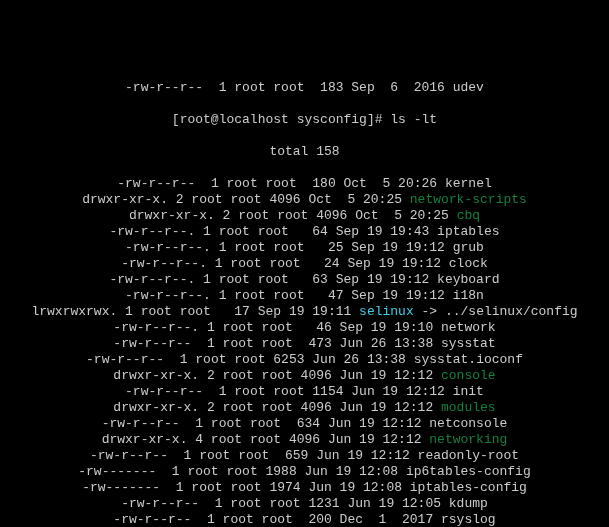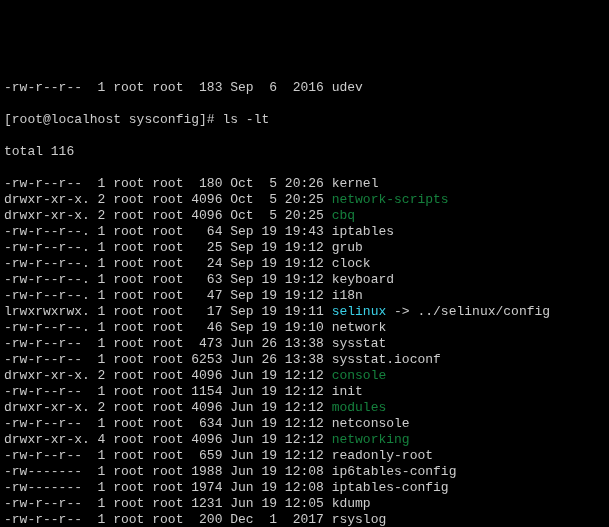--- a/index.html
+++ b/index.html
@@ -13,27 +13,27 @@
     white-space: pre;
     width: 609px;
     height: 527px;
     overflow: hidden;
   }
   .term {
     padding: 0 4px;
   }
   .cyan { color: #3ad1e8; font-family: Liberation Mono, monospace; }
   .blue { color: #15803d; }
-  .line { display: block; }
+  .line { display: block; text-align: center; }
 </style>
 </head>
 <body>
 
 
 <div class="term">
 <span class="line" id="partial-top">-rw-r--r--  1 root root  183 Sep  6  2016 <span>udev</span></span>
 <span class="line"><span>[root@localhost sysconfig]#</span> <span>ls -lt</span></span>
-<span class="line">total 116</span>
+<span class="line">total 158</span>
 <span id="listing"><span class="line">-rw-r--r--  1 root root  180 Oct  5 20:26 <span>kernel</span></span><span class="line">drwxr-xr-x. 2 root root 4096 Oct  5 20:25 <span class="blue">network-scripts</span></span><span class="line">drwxr-xr-x. 2 root root 4096 Oct  5 20:25 <span class="blue">cbq</span></span><span class="line">-rw-r--r--. 1 root root   64 Sep 19 19:43 <span>iptables</span></span><span class="line">-rw-r--r--. 1 root root   25 Sep 19 19:12 <span>grub</span></span><span class="line">-rw-r--r--. 1 root root   24 Sep 19 19:12 <span>clock</span></span><span class="line">-rw-r--r--. 1 root root   63 Sep 19 19:12 <span>keyboard</span></span><span class="line">-rw-r--r--. 1 root root   47 Sep 19 19:12 <span>i18n</span></span><span class="line">lrwxrwxrwx. 1 root root   17 Sep 19 19:11 <span class="cyan">selinux</span><span> -&gt; ../selinux/config</span></span><span class="line">-rw-r--r--. 1 root root   46 Sep 19 19:10 <span>network</span></span><span class="line">-rw-r--r--  1 root root  473 Jun 26 13:38 <span>sysstat</span></span><span class="line">-rw-r--r--  1 root root 6253 Jun 26 13:38 <span>sysstat.ioconf</span></span><span class="line">drwxr-xr-x. 2 root root 4096 Jun 19 12:12 <span class="blue">console</span></span><span class="line">-rw-r--r--  1 root root 1154 Jun 19 12:12 <span>init</span></span><span class="line">drwxr-xr-x. 2 root root 4096 Jun 19 12:12 <span class="blue">modules</span></span><span class="line">-rw-r--r--  1 root root  634 Jun 19 12:12 <span>netconsole</span></span><span class="line">drwxr-xr-x. 4 root root 4096 Jun 19 12:12 <span class="blue">networking</span></span><span class="line">-rw-r--r--  1 root root  659 Jun 19 12:12 <span>readonly-root</span></span><span class="line">-rw-------  1 root root 1988 Jun 19 12:08 <span>ip6tables-config</span></span><span class="line">-rw-------  1 root root 1974 Jun 19 12:08 <span>iptables-config</span></span><span class="line">-rw-r--r--  1 root root 1231 Jun 19 12:05 <span>kdump</span></span><span class="line">-rw-r--r--  1 root root  200 Dec  1  2017 <span>rsyslog</span></span></span>
 
 </div>
 
 
 
 </body></html>

